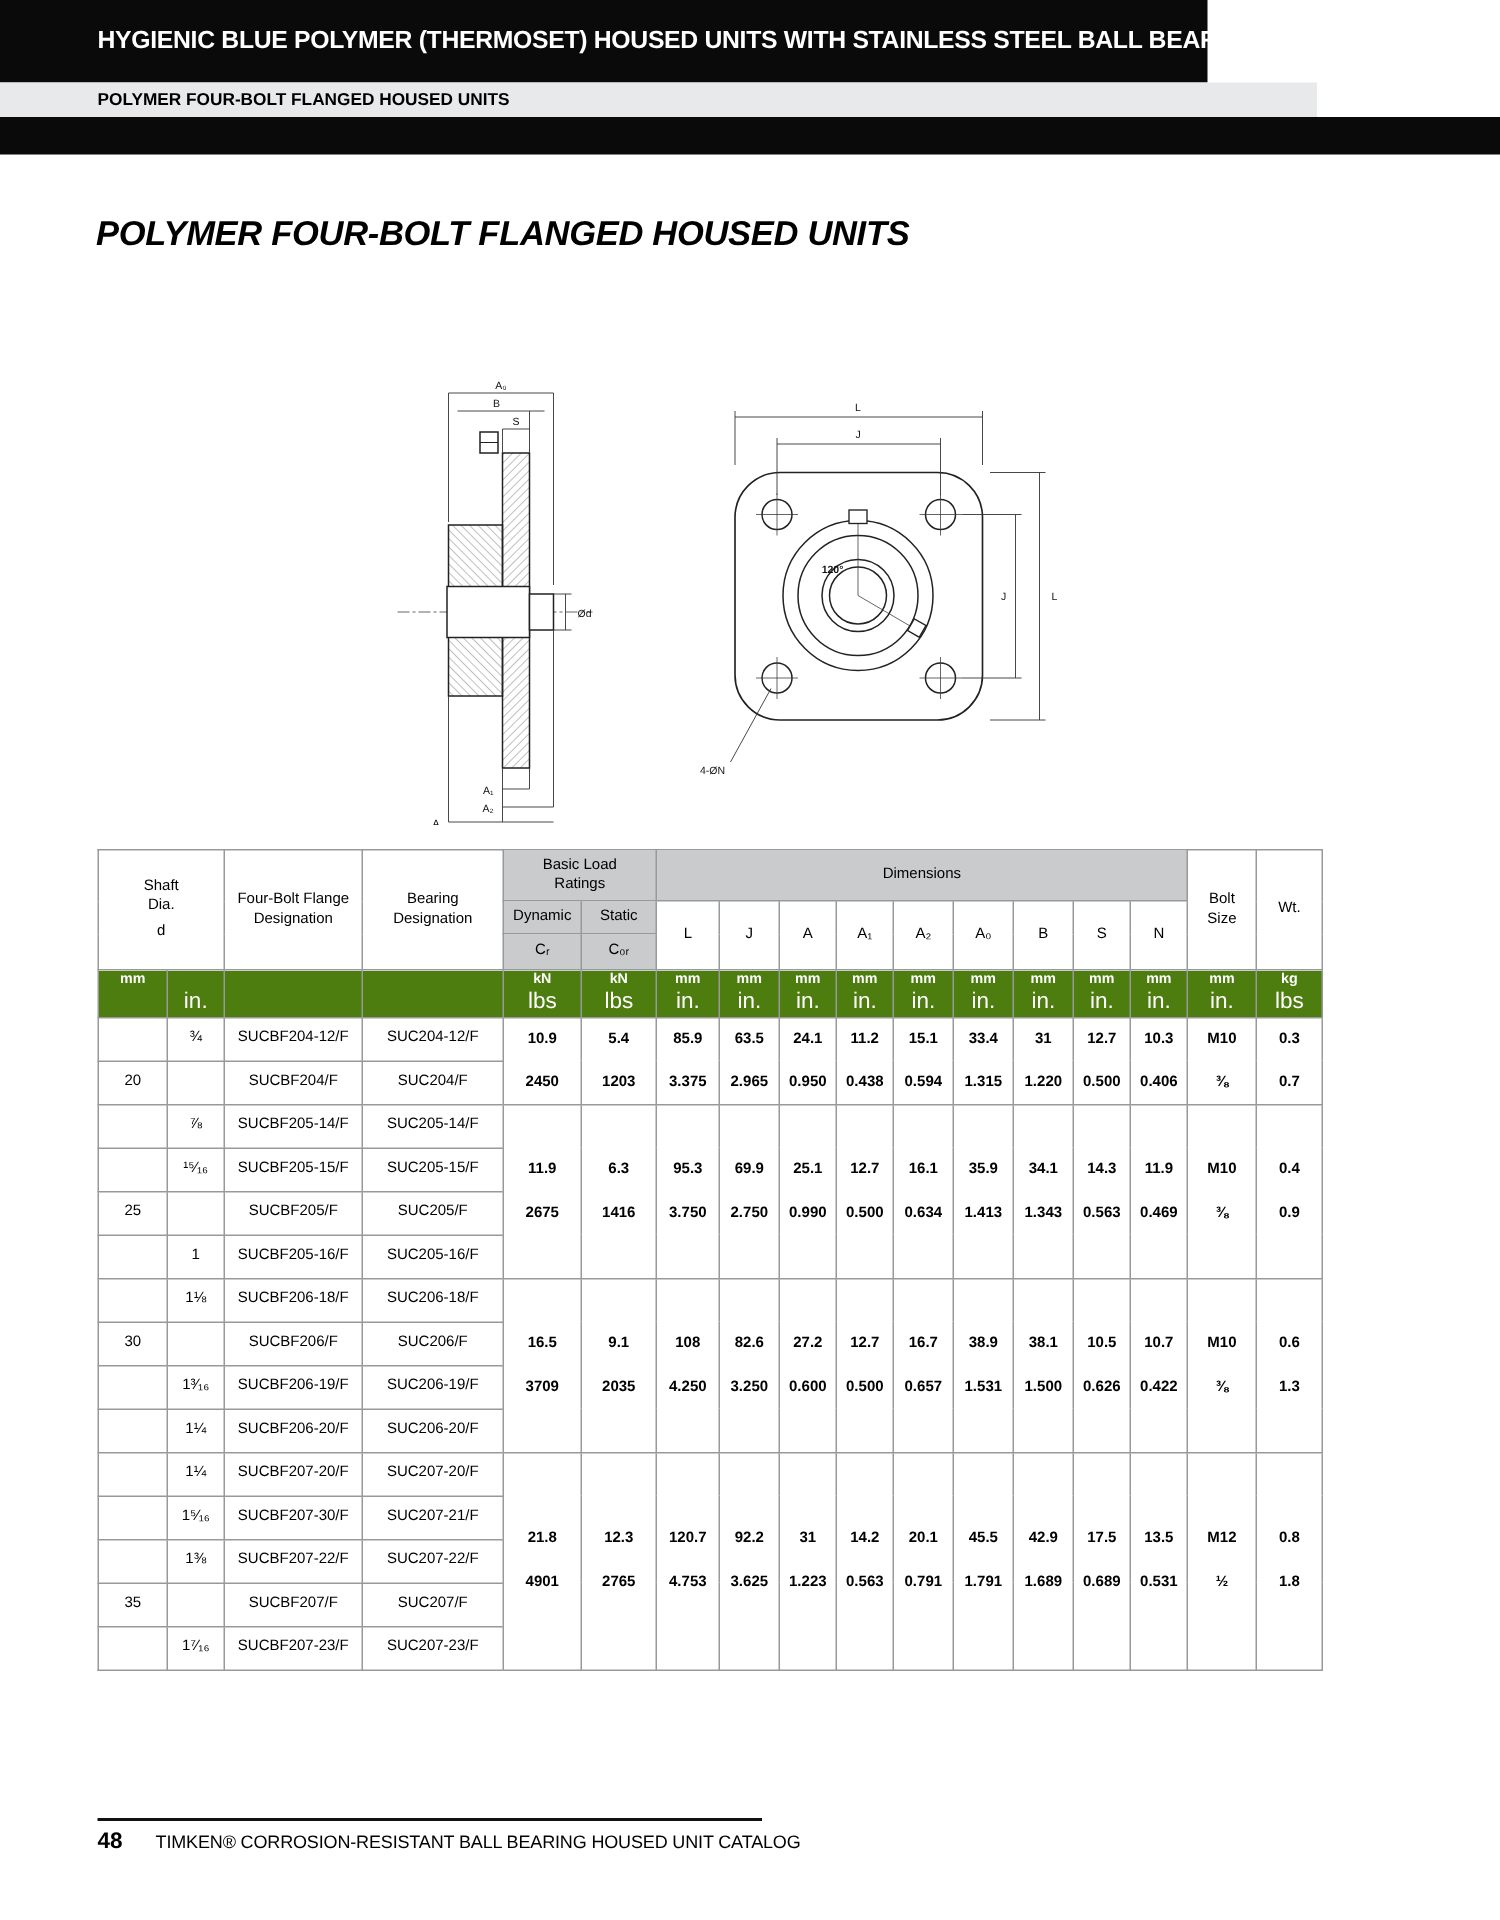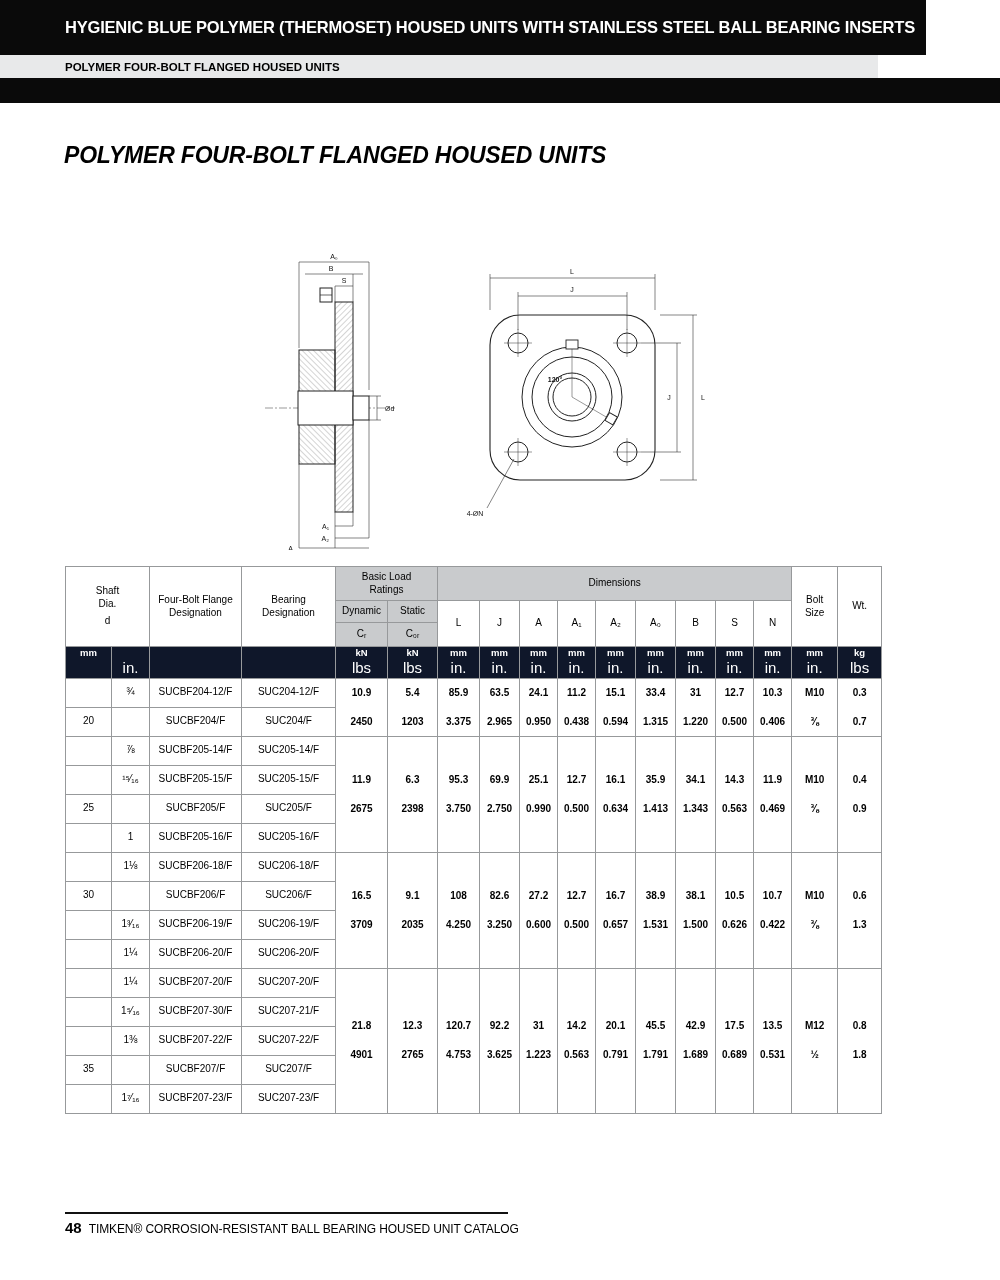--- a/index.html
+++ b/index.html
@@ -1,47 +1,47 @@
 <!DOCTYPE html>
 <html><head>
 <meta charset="utf-8">
 <style>
   html,body{margin:0;padding:0}
   body{width:1000px;height:1280px;position:relative;background:#fff;
        font-family:"Liberation Sans","DejaVu Sans",sans-serif;color:#000;overflow:hidden}
 
-  .band1{position:absolute;left:0;top:0;width:926px;height:55px;background:#0a0a0a;display:flex;align-items:center}
+  .band1{position:absolute;left:0;top:0;width:805px;height:55px;background:#0a0a0a;display:flex;align-items:center}
   .band1 .t{color:#fff;font-weight:700;font-size:16.5px;margin-left:65px;letter-spacing:-0.2px;white-space:nowrap}
   .band2{position:absolute;left:0;top:55px;width:878px;height:23px;background:#E8E9EA;display:flex;align-items:center}
   .band2 .t{font-weight:700;font-size:11.5px;margin-left:65px}
   .band3{position:absolute;left:0;top:78px;width:1000px;height:25px;background:#0a0a0a}
 
   .page-title{position:absolute;left:64px;top:142px;font-size:23px;font-weight:700;font-style:italic;letter-spacing:-0.2px}
 
   .drawings{position:absolute;left:235px;top:250px}
 
   table.spec{position:absolute;left:65px;top:566px;border-collapse:collapse;table-layout:fixed;width:816px;background:#fff}
   .spec th,.spec td{border:1px solid #97999b;padding:0;text-align:center;vertical-align:middle;
                     font-weight:400;font-size:10px;line-height:1.25;overflow:hidden}
   .spec thead tr.h1{height:34px}
   .spec thead tr.h2{height:22px}
   .spec thead tr.h3{height:24px}
   .gray{background:#C9CBCD}
   tr.units{height:30px}
-  tr.units td{background:#0f172a;color:#fff}
+  tr.units td{background:#4d7c0f;color:#fff}
   tr.units .u1{font-weight:700;font-size:9.5px;line-height:1.25}
   tr.units .u2{font-weight:400;font-size:15px;line-height:1.25}
   .spec tbody tr{height:29px}
   .b{font-weight:700}
   .v-metric{font-weight:700;margin-bottom:17px;line-height:12px}
   .v-imperial{font-weight:700;line-height:12px}
   .shaft-d{margin-top:5px}
 
   .footer{position:absolute;left:65px;top:1212px;width:443px;border-top:2px solid #111;
-          padding-top:5px;display:flex;align-items:baseline;gap:7px;white-space:nowrap}
+          padding-top:5px;display:flex;align-items:baseline;gap:22px;white-space:nowrap}
   .footer .pnum{font-size:15px;font-weight:700}
   .footer .ftext{font-size:12px;font-weight:400;letter-spacing:-0.1px}
 </style>
 </head>
 <body>
 
 <div class="band1">
   <span class="t">HYGIENIC BLUE POLYMER (THERMOSET) HOUSED UNITS WITH STAINLESS STEEL BALL BEARING INSERTS</span>
 </div>
 <div class="band2">
@@ -356,21 +356,21 @@
         <td></td>
         <td>⅞</td>
         <td>SUCBF205-14/F</td>
         <td>SUC205-14/F</td>
         <td rowspan="4">
           <div class="v-metric">11.9</div>
           <div class="v-imperial">2675</div>
         </td>
         <td rowspan="4">
           <div class="v-metric">6.3</div>
-          <div class="v-imperial">2398</div>
+          <div class="v-imperial">1416</div>
         </td>
         <td rowspan="4">
           <div class="v-metric">95.3</div>
           <div class="v-imperial">3.750</div>
         </td>
         <td rowspan="4">
           <div class="v-metric">69.9</div>
           <div class="v-imperial">2.750</div>
         </td>
         <td rowspan="4">

